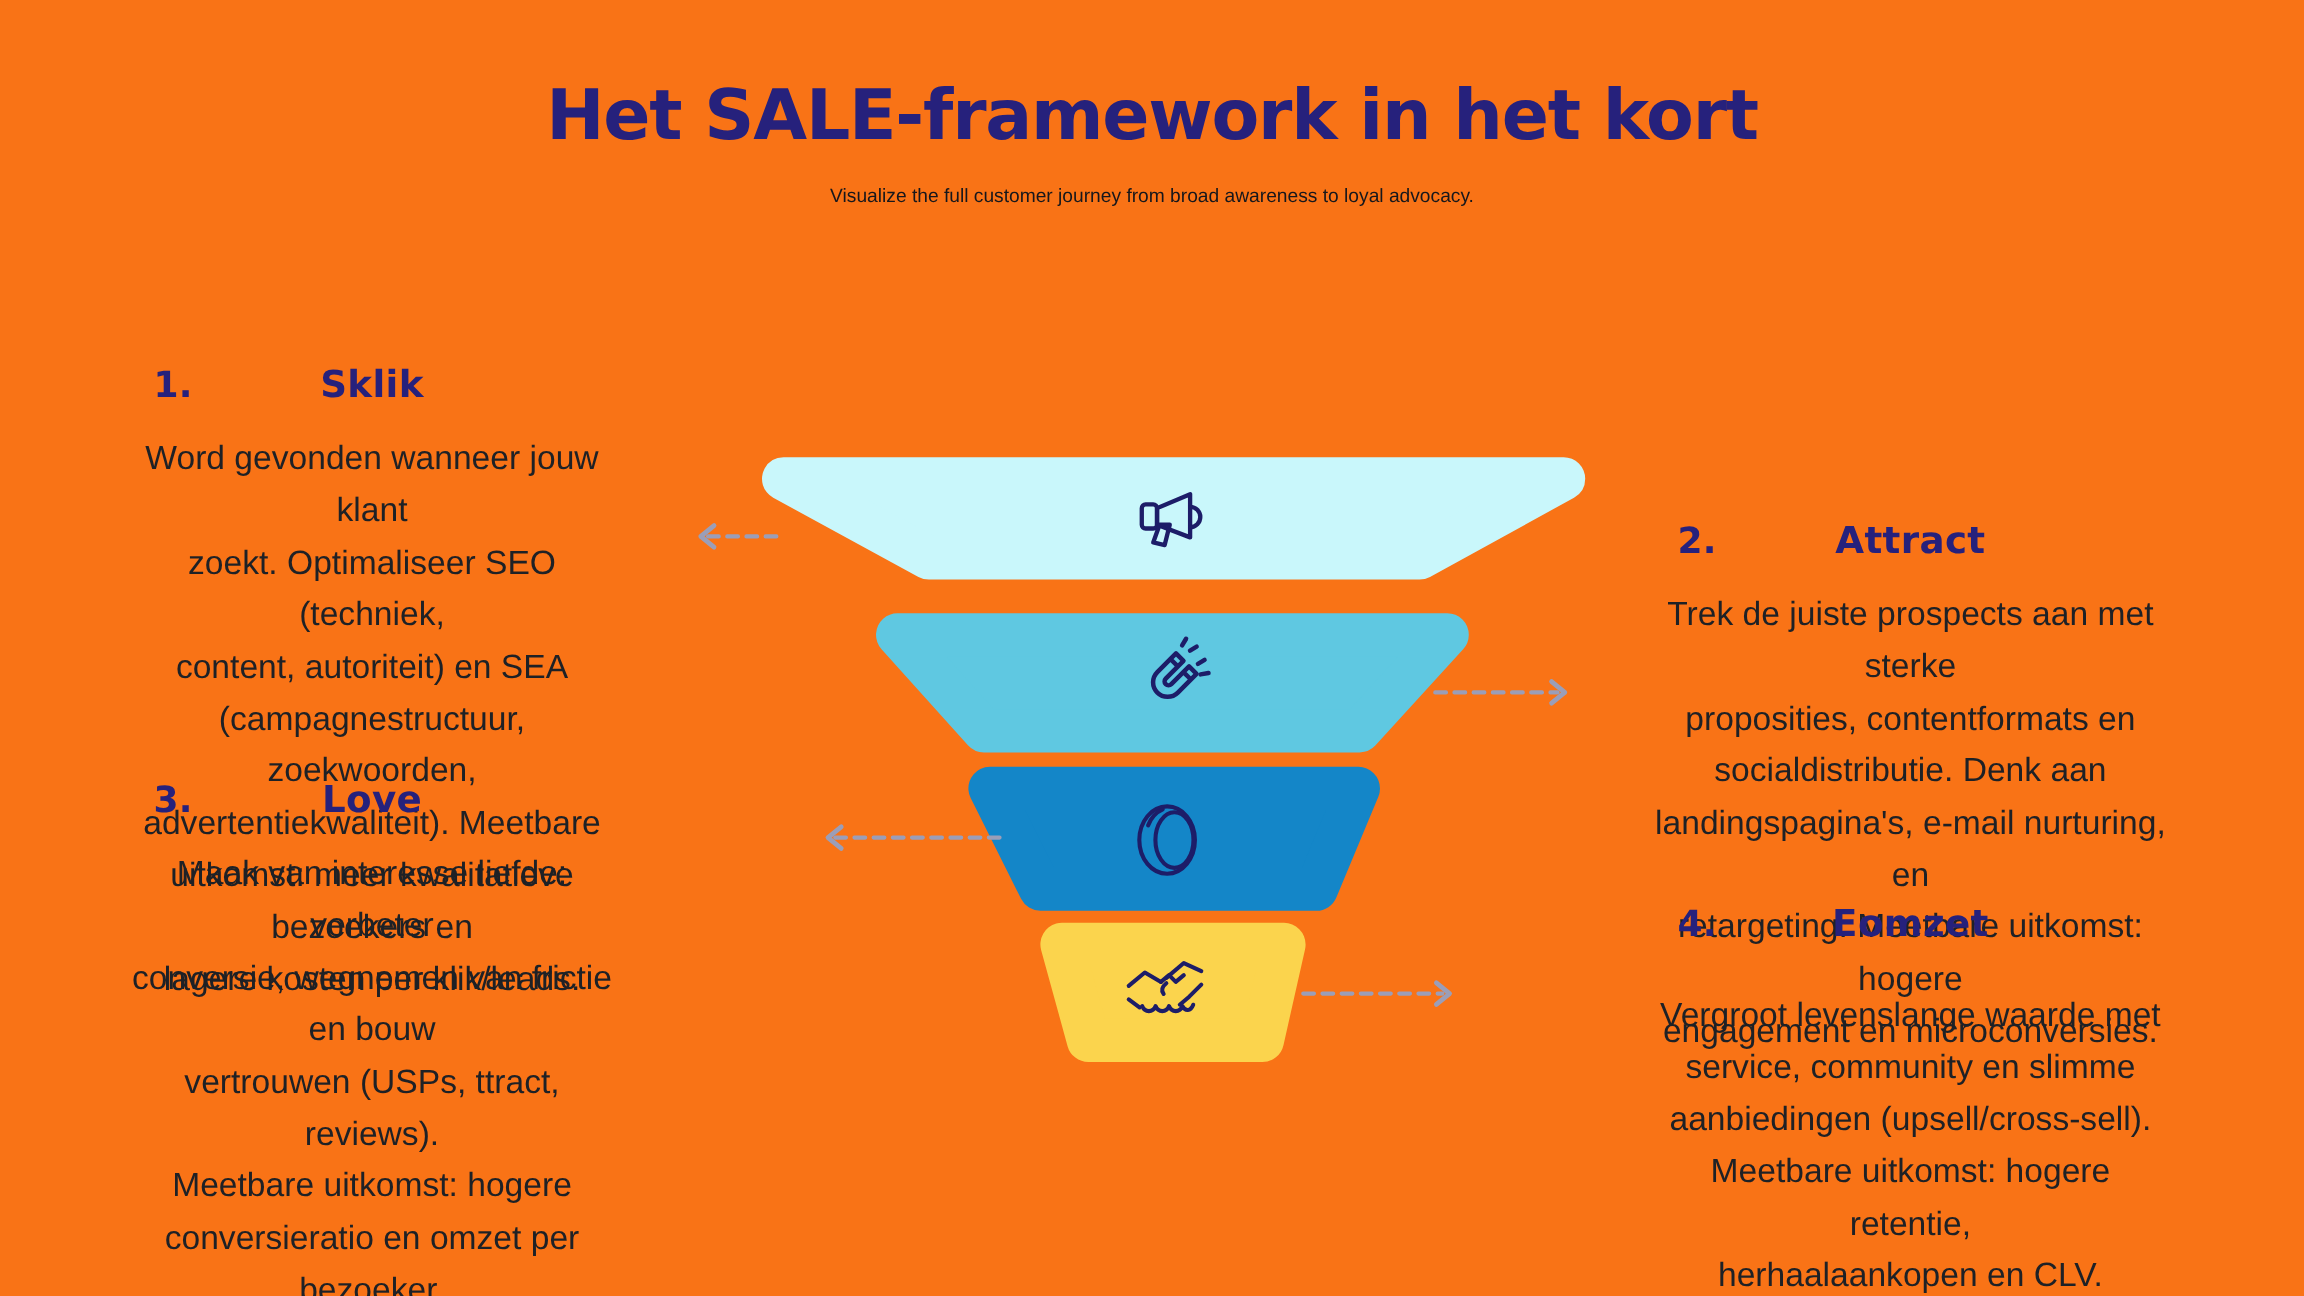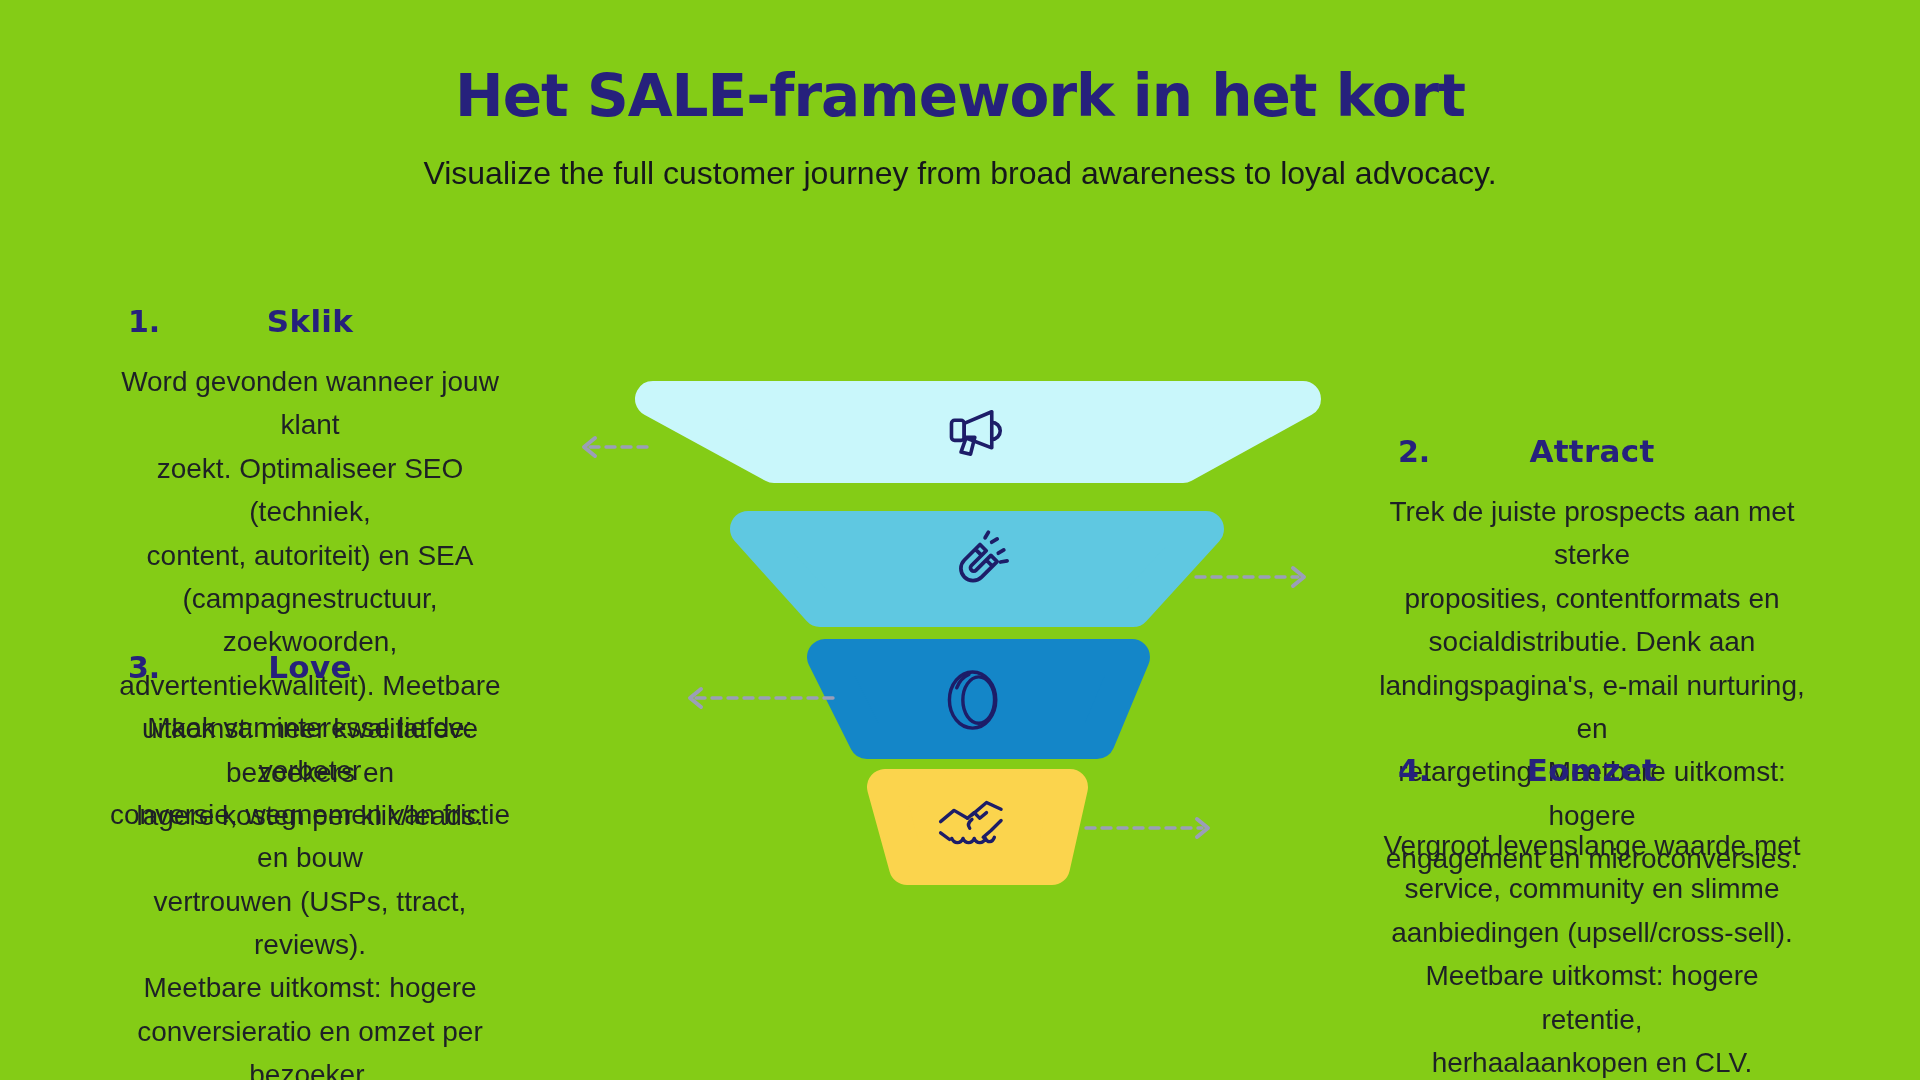--- a/index.html
+++ b/index.html
@@ -1,28 +1,28 @@
 <!DOCTYPE html>
 <html><head>
 <meta charset="utf-8">
 <style>
   html,body{margin:0;padding:0;}
   .canvas{
     position:relative;width:1920px;height:1080px;overflow:hidden;
-    background:#84cc16;
+    background:#f97316;
     font-family:"Liberation Sans",sans-serif;
   }
   .page-title{
     position:absolute;top:62px;left:0;width:100%;margin:0;
     text-align:center;font-family:"DejaVu Sans",sans-serif;
     font-size:58px;font-weight:800;color:#26217C;letter-spacing:-1px;
   }
   .page-subtitle{
     position:absolute;top:155px;left:0;width:100%;margin:0;
-    text-align:center;font-size:32px;font-weight:400;color:#16171C;
+    text-align:center;font-size:16px;font-weight:400;color:#16171C;
   }
   .step{position:absolute;}
   .step-head{position:relative;text-align:center;color:#26217C;height:44px;}
   .step-num{
     position:absolute;top:1px;font-size:30px;font-weight:700;
     font-family:"DejaVu Sans",sans-serif;
   }
   .step.left .step-num{left:28px;}
   .step.right .step-num{left:20px;}
   .step-title{

